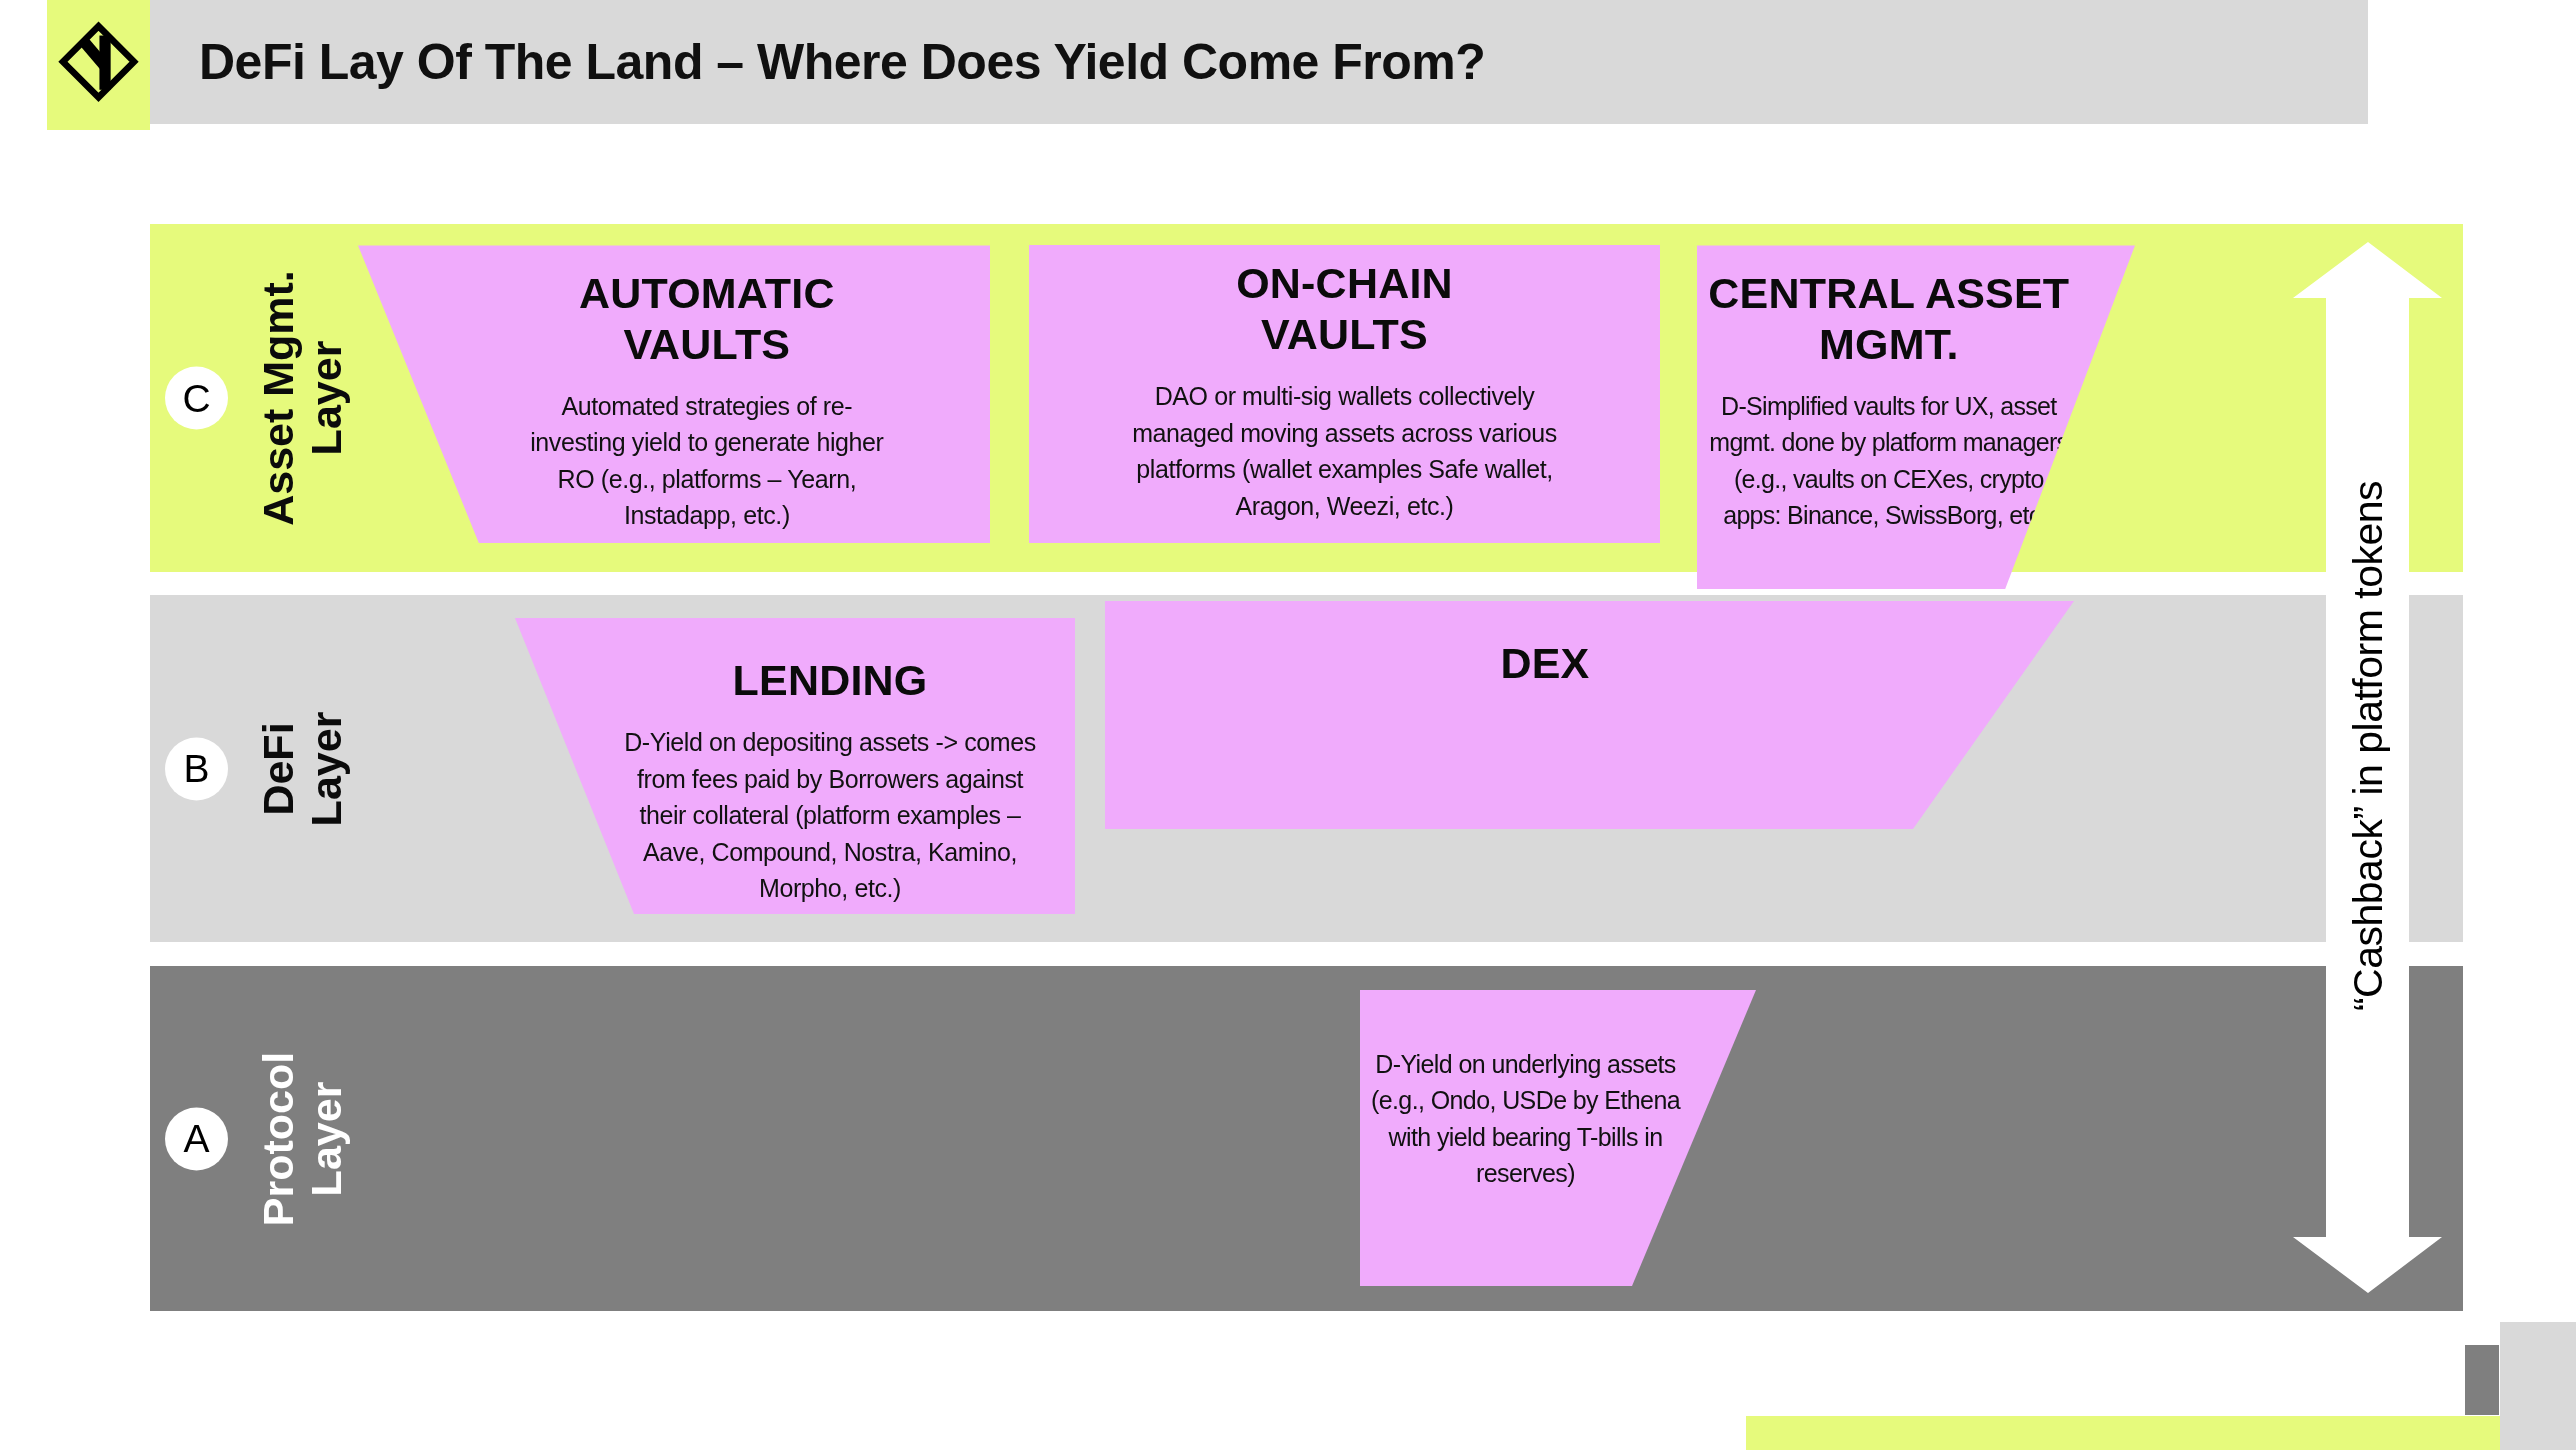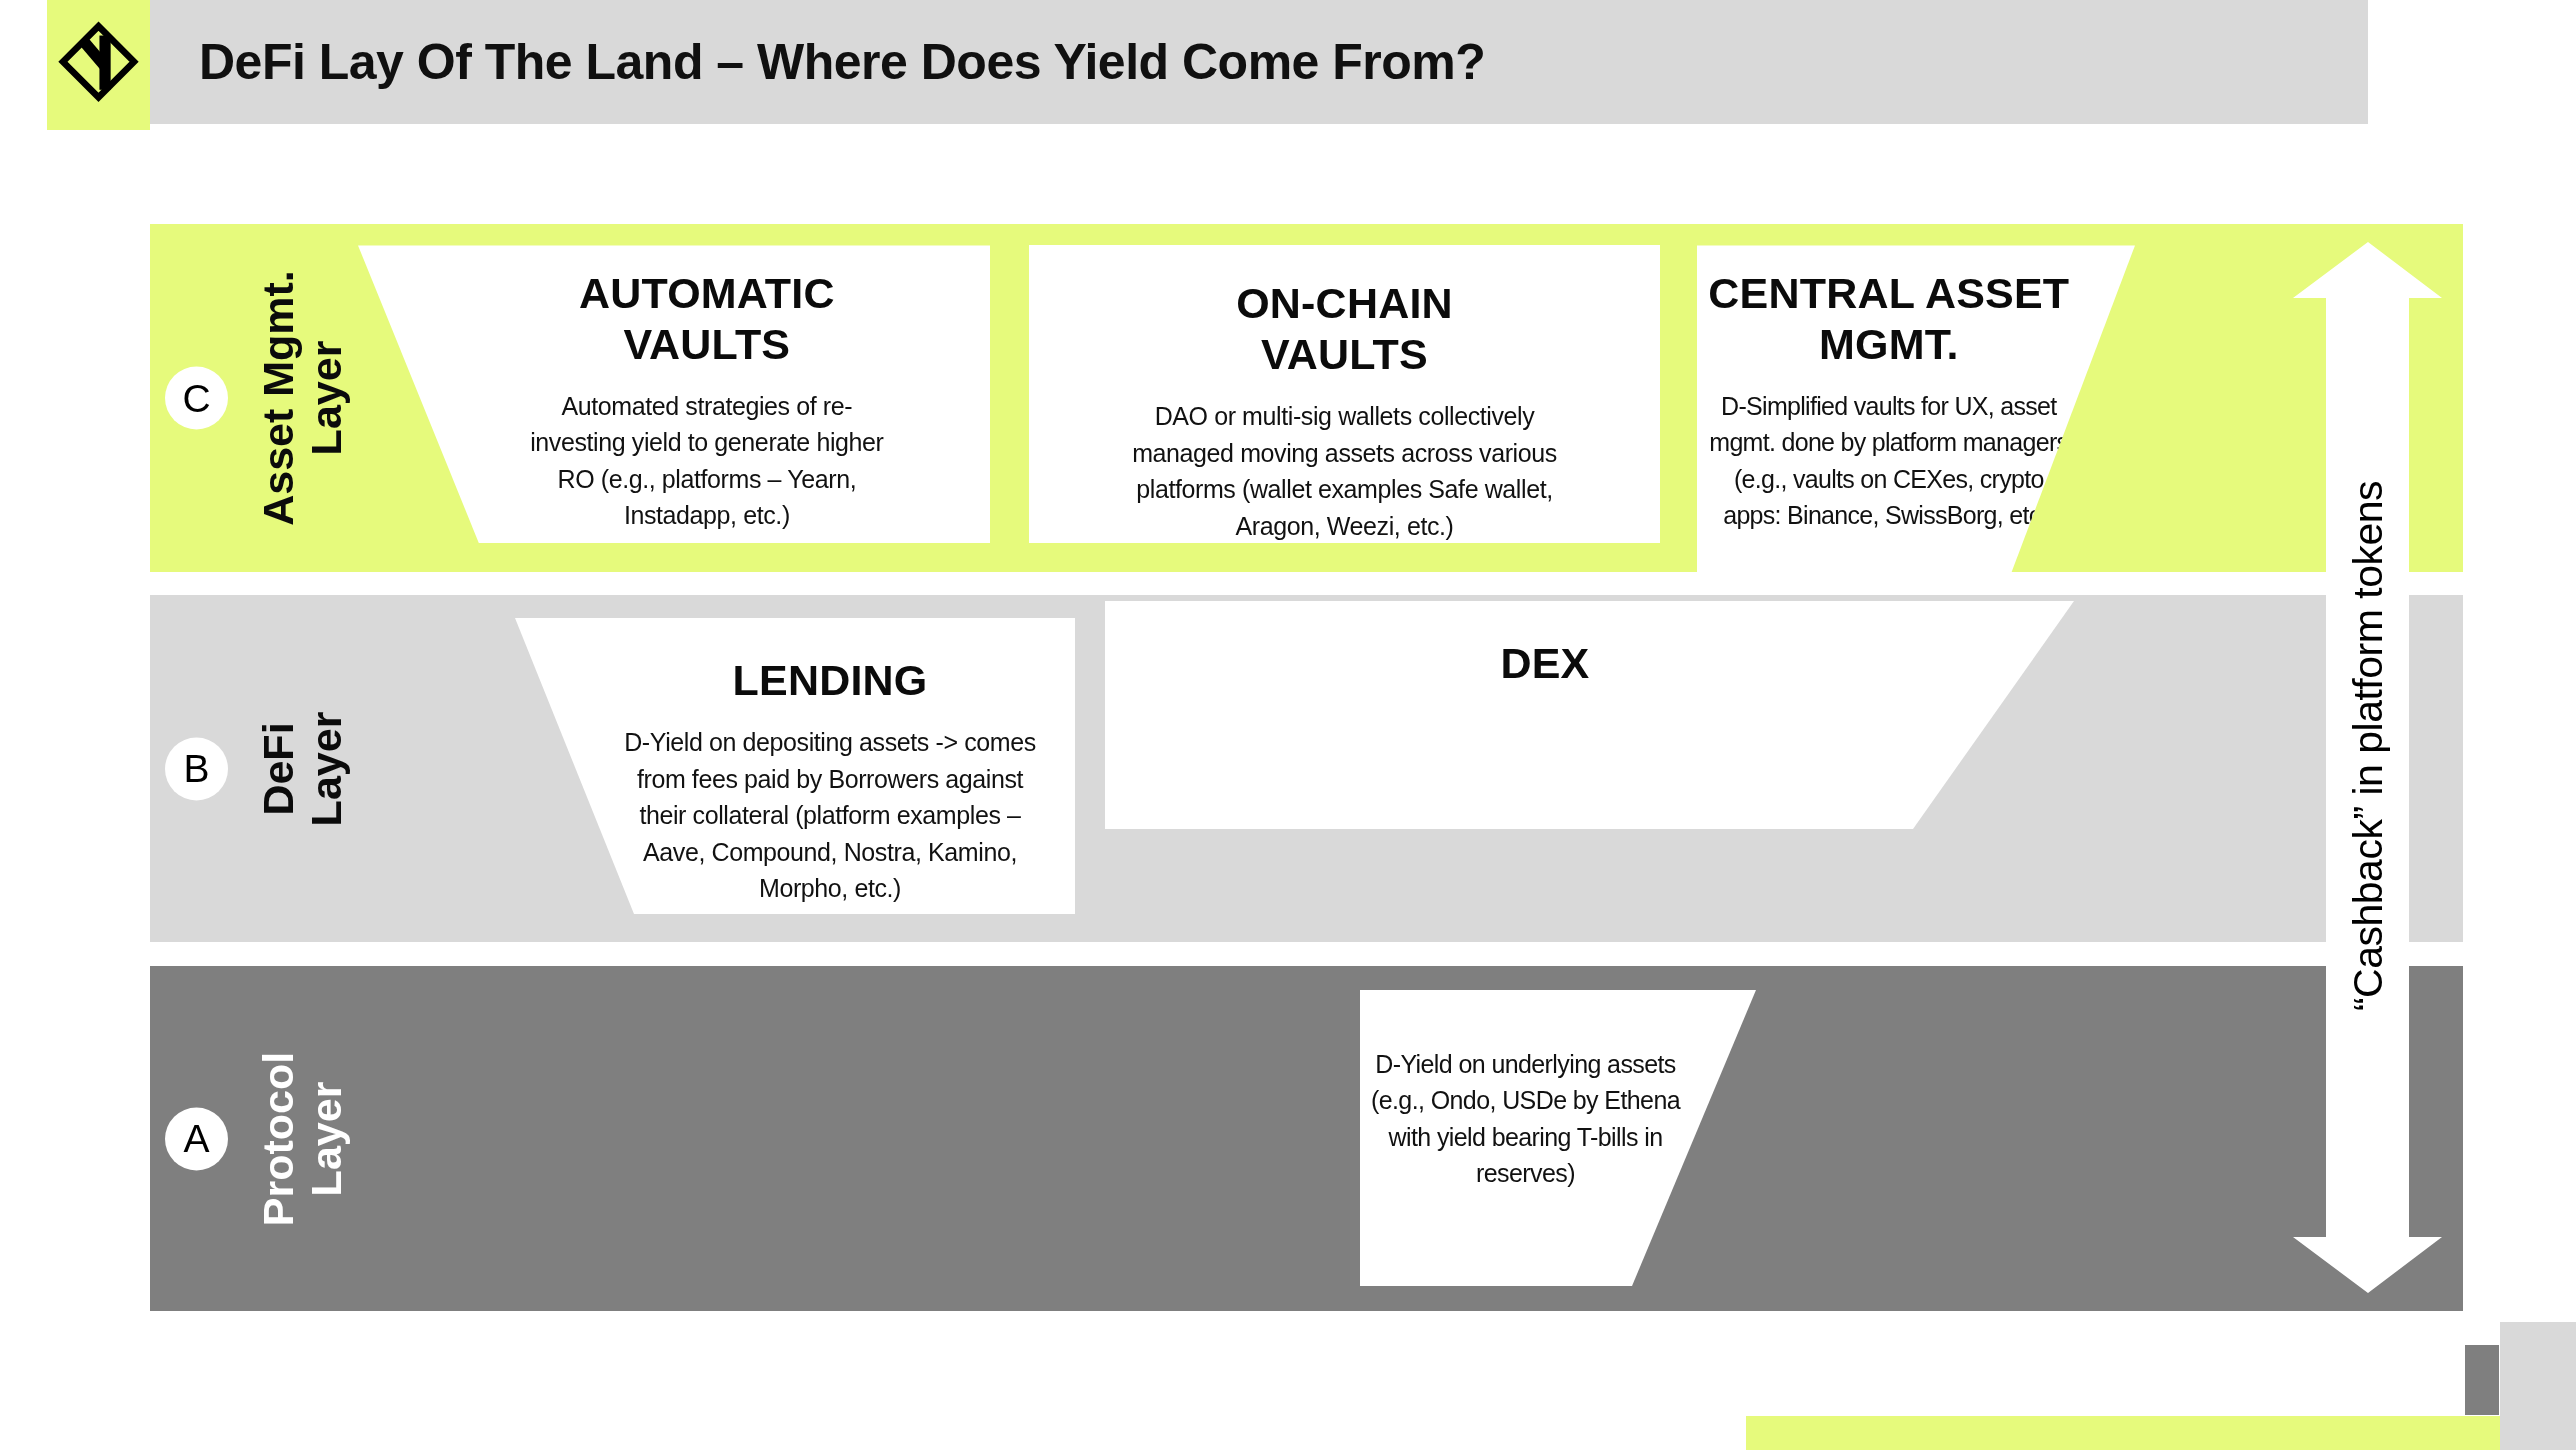--- a/index.html
+++ b/index.html
@@ -29,35 +29,35 @@
   }
   .vlabel{
     position:absolute;left:152px;top:50%;
     transform:translate(-50%,-50%) rotate(-90deg);
     font-size:43px;font-weight:600;line-height:1.12;text-align:center;
     white-space:nowrap;color:#0b0b0b;
   }
   .vlabel span{display:block;}
   .band-a .vlabel{color:#ffffff;}
   
-  .box{position:absolute;background:#ffffff;}
+  .box{position:absolute;background:#f0abfc;}
   .box-inner{
     position:absolute;top:0;bottom:0;display:flex;flex-direction:column;
     align-items:center;text-align:center;
   }
   .box-title{font-size:43px;font-weight:700;line-height:1.18;letter-spacing:0.2px;color:#0b0b0b;}
   .box-body{margin-top:18.6px;font-size:25px;line-height:1.46;letter-spacing:-0.4px;color:#111111;}
   
   .box-c1{left:208px;top:21.4px;width:632px;height:298px;
     clip-path:polygon(0 0,100% 0,100% 100%,121px 100%);}
   .box-c1 .box-inner{left:75px;right:9.3px;padding-top:22.4px;}
   .box-c1 .box-title{max-width:429px;}
   .box-c1 .box-body{max-width:382px;}
   .box-c2{left:879px;top:21.4px;width:631px;height:298px;}
-  .box-c2 .box-inner{left:0;right:0;padding-top:33px;}
+  .box-c2 .box-inner{left:0;right:0;padding-top:13px;}
   .box-c2 .box-title{max-width:317px;}
   .box-c2 .box-body{max-width:466px;}
   .box-c3{left:1547px;top:21.4px;width:438px;height:344px;
     clip-path:polygon(0 0,100% 0,calc(100% - 130px) 100%,0 100%);}
   .box-c3 .box-inner{left:5.6px;right:60px;padding-top:22.4px;}
   .box-c3 .box-title{max-width:466px;}
   .box-c3 .box-body{max-width:391px;letter-spacing:-0.7px;}
   
   .box-b1{left:365px;top:23px;width:560px;height:296px;
     clip-path:polygon(0 0,100% 0,100% 100%,119px 100%);}

